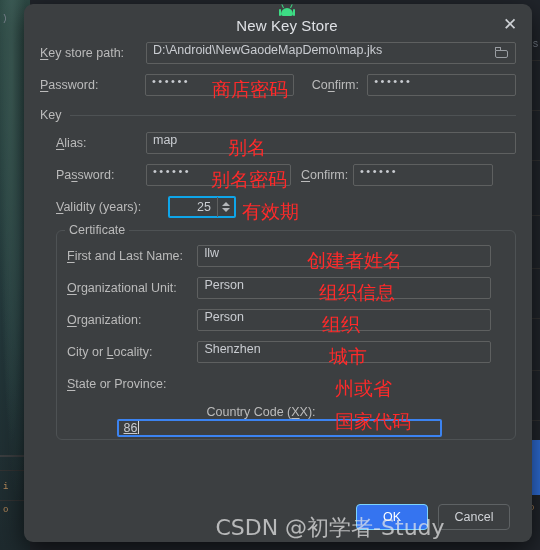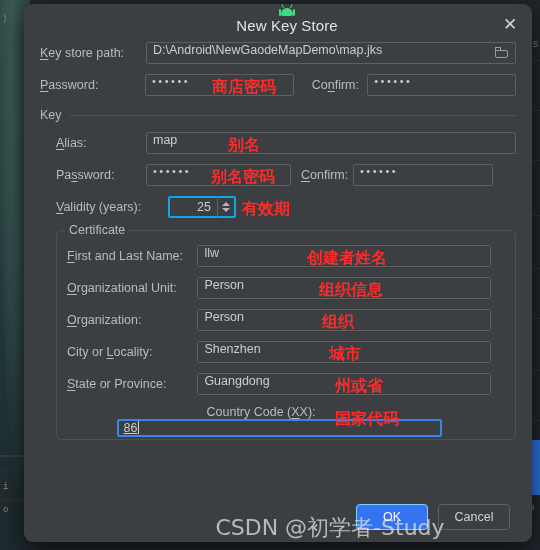--- a/index.html
+++ b/index.html
@@ -78,22 +78,22 @@
   .folder-icon{position:absolute;right:6px;top:4px;width:14px;height:11px;}
   .folder-icon .f1{
     position:absolute;left:0;bottom:0;width:13px;height:8px;
     border:1px solid #9a9ea3;border-radius:0 2px 2px 2px;box-sizing:border-box;
   }
   .folder-icon .f2{
     position:absolute;left:0;top:0;width:6px;height:3px;
     border:1px solid #9a9ea3;border-bottom:none;border-radius:1px 1px 0 0;box-sizing:border-box;
   }
 
-  .cn{color:#ff2a2a;font-size:16px;position:absolute;white-space:nowrap;
-      font-family:"DejaVu Sans","Liberation Sans",sans-serif;font-weight:700;}
+  .cn{color:#ff2a2a;font-size:19px;position:absolute;white-space:nowrap;
+      font-family:"DejaVu Sans","Liberation Sans",sans-serif;font-weight:400;}
 
   
   .group{position:relative;margin:0 16px;}
   .group-line{
     position:absolute;left:0;right:0;top:0;height:1px;background:#4e5254;
   }
   .group-title{
     position:absolute;top:-8px;left:0;background:#3c3f41;padding:0 5px 0 0;
     font-size:12.5px;color:#bbbbbb;
   }
@@ -308,23 +308,20 @@
         <div class="field" style="width:325px;">
           <span>Shenzhen</span>
         </div>
         <div class="cn" style="left:262px;top:3px;">城市</div>
       </div>
 
       <div class="row">
         <div class="lbl" style="width:145px;">
           <u>S</u><span>tate or Province:</span>
         </div>
-        <div class="field" style="width:325px;">
-          <span>Guangdong</span>
-        </div>
         <div class="cn" style="left:268px;top:3px;">州或省</div>
       </div>
 
       <div class="row" style="margin-bottom:2px;flex-direction:column;">
         <div class="lbl" style="width:145px;">
           <span>Country Code (</span><u>X</u><span>X):</span>
         </div>
         <div class="field focused" style="width:325px;height:28px;text-decoration:underline;">
           <span>86</span>
             <span class="caret"></span>

